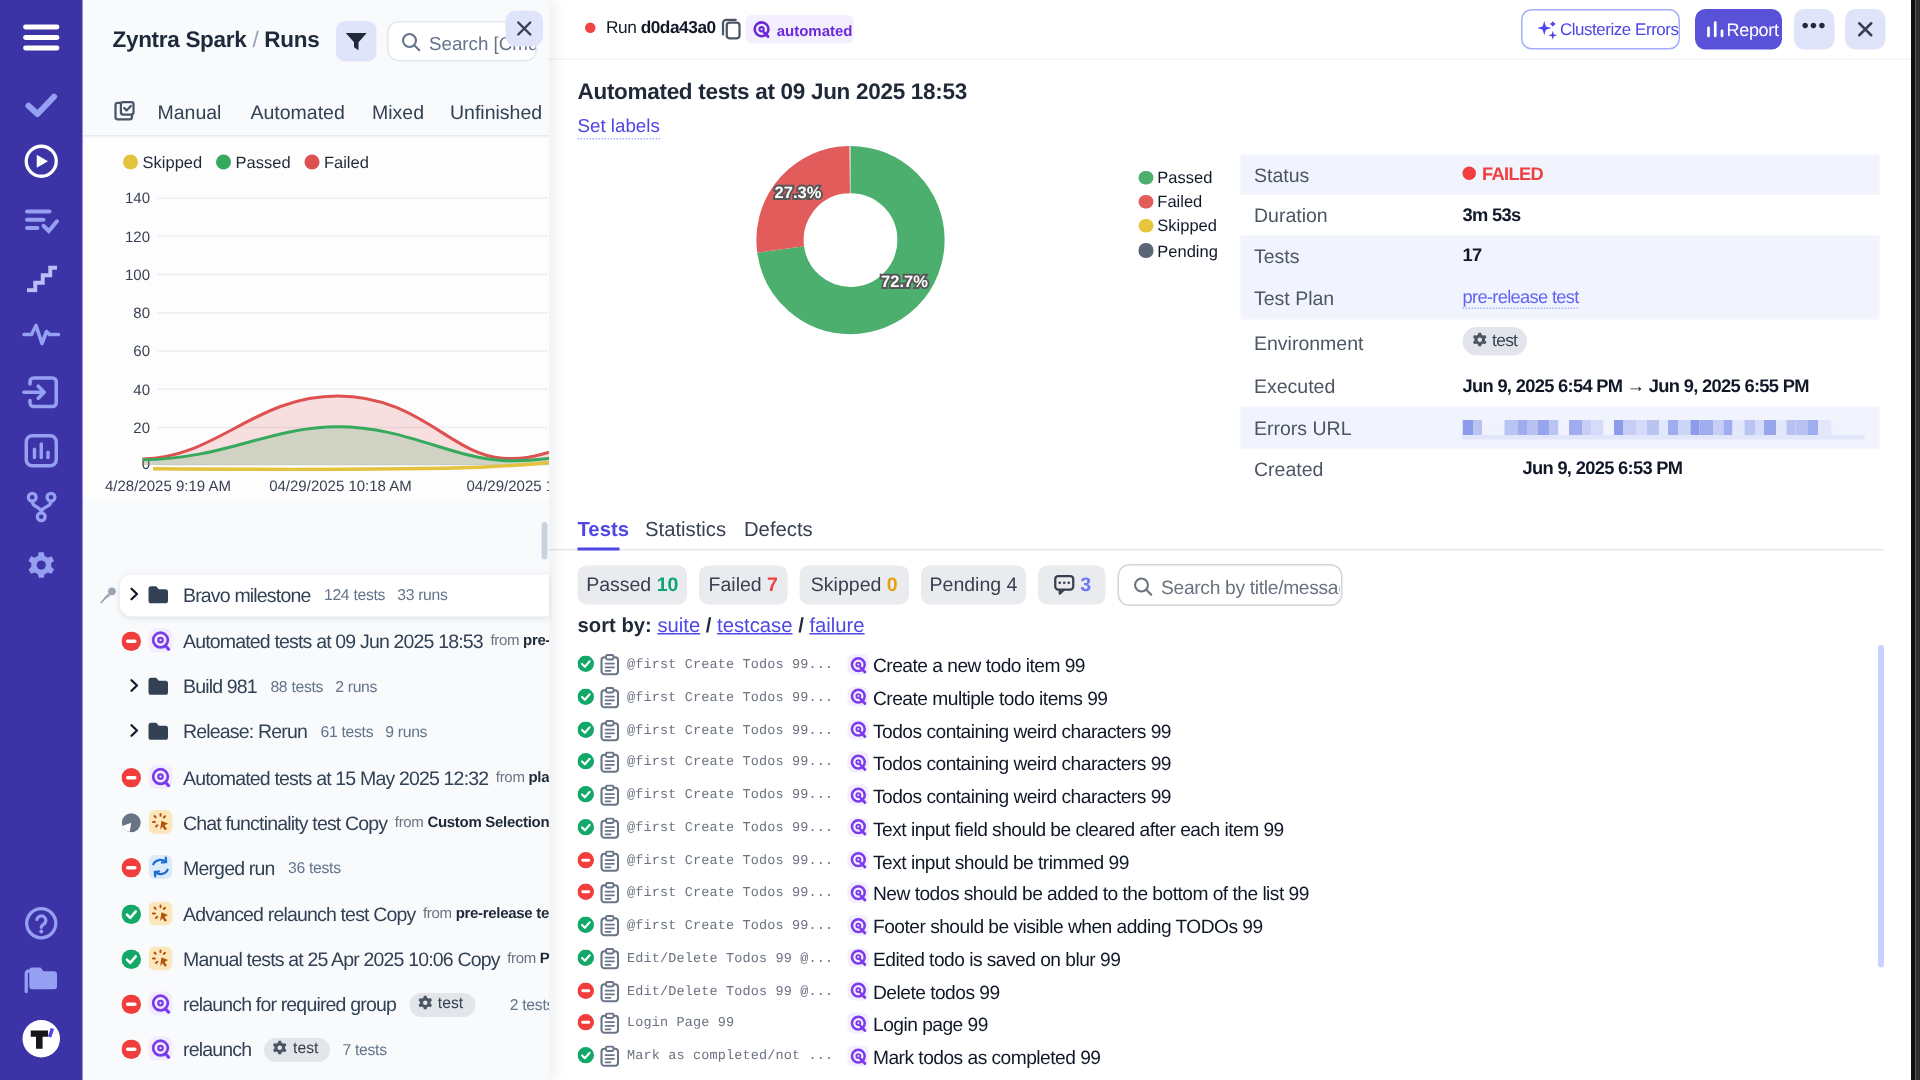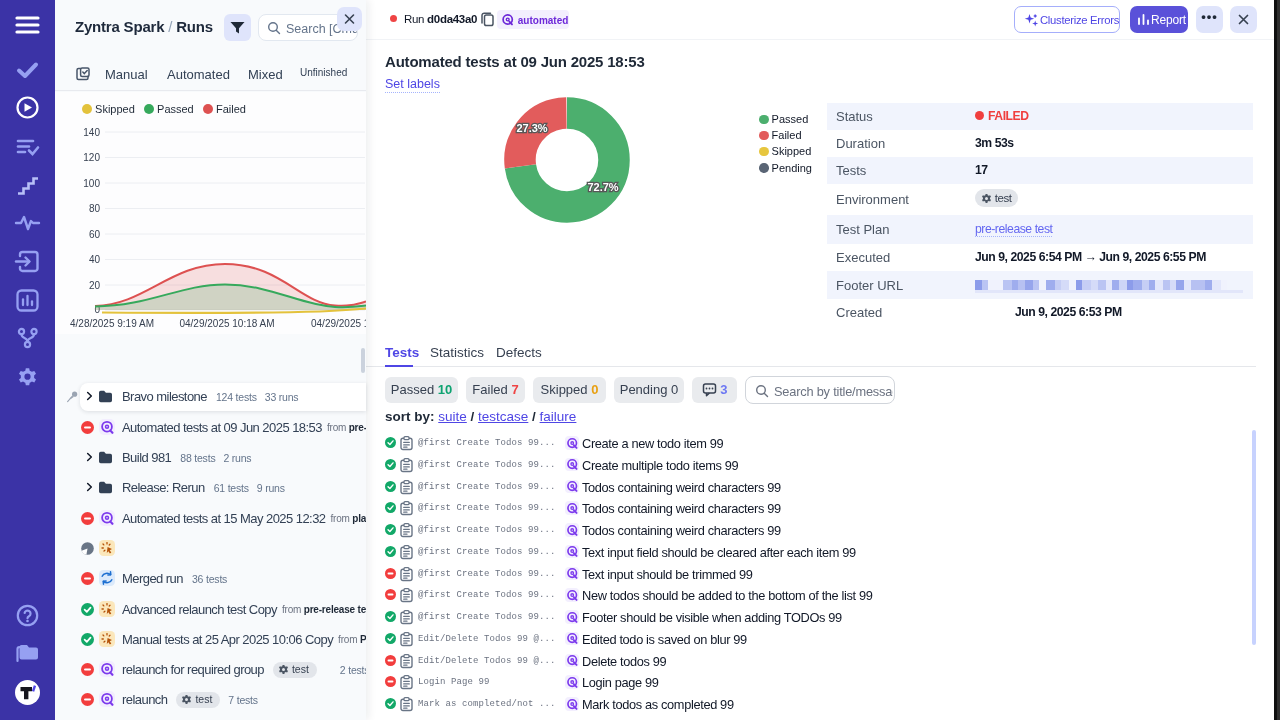--- a/index.html
+++ b/index.html
@@ -121,21 +121,21 @@
 
   <div class="abs" style="left:0; top:64px; width:311px; height:27px; border-bottom:1px solid #e8eaef;padding-left:13px;">
     <svg class="abs" style="left:20px; top:2px;" width="16" height="16" viewBox="0 0 16 16">
       <path d="M5.2 2.5 h-1.7 a1.5 1.5 0 0 0 -1.5 1.5 v8 a1.5 1.5 0 0 0 1.5 1.5 h8 a1.5 1.5 0 0 0 1.5 -1.5 v-1.7" stroke="#475569" stroke-width="1.5" fill="none" stroke-linecap="round"></path>
       <rect x="5.6" y="2" width="8.4" height="8.4" rx="1.5" stroke="#475569" stroke-width="1.5" fill="none"></rect>
       <path d="M7.8 6 l1.6 1.6 l2.8 -3" stroke="#475569" stroke-width="1.5" fill="none" stroke-linecap="round" stroke-linejoin="round"></path>
     </svg>
     <div class="abs" style="left:50px; top:3px; font-size:13px; color:#334155;">Manual</div>
     <div class="abs" style="left:112px; top:3px; font-size:13px; color:#334155;">Automated</div>
     <div class="abs" style="left:193px; top:3px; font-size:13px; color:#334155;">Mixed</div>
-    <div class="abs" style="left:245px; top:3px; font-size:10px; color:#334155;">Unfinished</div>
+    <div class="abs" style="left:245px; top:3px; font-size:13px; color:#334155;">Unfinished</div>
   </div>
 
   <div class="abs" style="left:0; top:92px; width:311px; height:242px; background:#fdfdfe;">
     <div class="abs" style="left:27px; top:11px; font-size:11px; color:#1f2937;">
       <span style="display:inline-block; width:10px; height:10px; border-radius:50%; background:#e3c23c; vertical-align:-1px;"></span> Skipped&nbsp;&nbsp;
       <span style="display:inline-block; width:10px; height:10px; border-radius:50%; background:#36a95c; vertical-align:-1px;"></span> Passed&nbsp;&nbsp;
       <span style="display:inline-block; width:10px; height:10px; border-radius:50%; background:#dd5151; vertical-align:-1px;"></span> Failed
     </div>
     <svg class="abs" style="left:0; top:28px;" width="311" height="214" viewBox="0 0 311 214">
       <g stroke="#eceef2" stroke-width="1">
@@ -305,20 +305,21 @@
         </svg>
       <div class="rline"><span class="rt">Automated tests at 15 May 2025 12:32</span><span class="rf">from <b>plan 1</b></span></div>
     </div>
     <div class="runrow" style="top:204px;">
       <svg class="ic" style="left:26px; top:4px;" width="13" height="13" viewBox="0 0 13 13">
           <use href="#s-gray"></use>
         </svg>
       <svg class="ic" style="left:44px; top:2px;" width="16" height="16" viewBox="0 0 16 16">
           <use href="#s-spark"></use>
         </svg>
+      <div class="rline"><span class="rt">Chat functinality test Copy</span><span class="rf">from <b>Custom Selection</b></span></div>
     </div>
     <div class="runrow" style="top:234px;">
       <svg class="ic" style="left:26px; top:4px;" width="13" height="13" viewBox="0 0 13 13">
           <use href="#s-red"></use>
         </svg>
       <svg class="ic" style="left:44px; top:2px;" width="16" height="16" viewBox="0 0 16 16">
           <use href="#s-merge"></use>
         </svg>
       <div class="rline"><span class="rt">Merged run</span><span class="rm">36 tests</span></div>
     </div>
@@ -444,36 +445,36 @@
       <div class="dval" style="top:6px; color:#f03e3e;"><span style="display:inline-block;width:9px;height:9px;border-radius:50%;background:#f03e3e;margin-right:4px;"></span>FAILED</div>
       </div>
     <div class="drow" style="height:27px;text-align:center;">
         <div class="dlab" style="top:6px;">Duration</div>
         <div class="dval" style="top:6px;">3m 53s</div>
       </div>
     <div class="drow" style="height:27px; background:#f1f4fd;">
         <div class="dlab" style="top:6px;">Tests</div>
         <div class="dval" style="top:6px;">17</div>
       </div>
+    <div class="drow" style="height:29px; background:#f1f4fd;">
+        <div class="dlab" style="top:7px;">Test Plan</div>
+      <div class="dval" style="top:7px; font-weight:normal;"><span style="color:#6366f1; border-bottom:1px dotted #a5b4fc;">pre-release test</span></div>
+      </div>
     <div class="drow" style="height:31px;">
         <div class="dlab" style="top:8px;">Environment</div>
       <div class="dval" style="top:5px; font-weight:normal;"><span style="display:inline-block; background:#e2e5ea; border-radius:11px; padding:3px 7px 3px 6px; font-size:11.5px; color:#374151;"><svg style="display:inline-block;vertical-align:-1.5px;" width="11" height="11" viewBox="0 0 11 11">
               <use href="#s-gearsm"></use>
             </svg> test</span></div>
       </div>
-    <div class="drow" style="height:29px; background:#f1f4fd;">
-        <div class="dlab" style="top:7px;">Test Plan</div>
-      <div class="dval" style="top:7px; font-weight:normal;"><span style="color:#6366f1; border-bottom:1px dotted #a5b4fc;">pre-release test</span></div>
-      </div>
     <div class="drow" style="height:27px;">
         <div class="dlab" style="top:6px;">Executed</div>
         <div class="dval" style="top:6px;">Jun 9, 2025 6:54 PM → Jun 9, 2025 6:55 PM</div>
       </div>
     <div class="drow" style="height:28px; background:#f1f4fd;">
-        <div class="dlab" style="top:7px;">Footer URL</div>
+        <div class="dlab" style="top:7px;">Errors URL</div>
       <div class="dval" style="top:8px;">
           <div style="position:relative; top:1px;">
             <div style="display:flex; height:9.5px; width:258px; filter:blur(0.4px); overflow:hidden;">
               <span style="width:7px;background:#8c9cea;"></span>
               <span style="width:6px;background:#bac4f3;"></span>
               <span style="width:8px;background:#f0f2fd;"></span>
               <span style="width:7px;background:#f0f2fd;"></span>
               <span style="width:9px;background:#bac4f3;"></span>
               <span style="width:6px;background:#9fadee;"></span>
               <span style="width:7px;background:#b7c1f2;"></span>
@@ -518,21 +519,21 @@
 
   <div class="abs" style="left:0; top:340px; width:890px; height:27px; border-bottom:1px solid #e5e7eb;"></div>
   <div class="abs" style="left:19px; top:345px; font-size:13.5px; font-weight:bold; color:#4f46e5;">Tests</div>
   <div class="abs" style="left:19px; top:365px; width:28px; height:2px; background:#4f46e5;"></div>
   <div class="abs" style="left:64px; top:345px; font-size:13.5px; color:#374151;">Statistics</div>
   <div class="abs" style="left:130px; top:345px; font-size:13.5px; color:#374151;">Defects</div>
 
   <div class="pill" style="left:19px; width:73px;">Passed <span style="color:#0ea371; font-weight:bold;">10</span></div>
   <div class="pill" style="left:100px; width:59px;">Failed <span style="color:#ef4444; font-weight:bold;">7</span></div>
   <div class="pill" style="left:167px; width:73px;">Skipped <span style="color:#e8a013; font-weight:bold;">0</span></div>
-  <div class="pill" style="left:248px; width:70px;">Pending 0</div>
+  <div class="pill" style="left:248px; width:70px;">Pending 4</div>
   <div class="pill" style="left:326px; width:45px;">
     <svg style="display:inline-block; vertical-align:-3px;" width="15" height="15" viewBox="0 0 15 15">
         <rect x="1.5" y="2" width="12" height="9" rx="2" stroke="#374151" stroke-width="1.5" fill="none"></rect>
         <path d="M4.5 11 L4.5 13.8 L7.5 11" stroke="#374151" stroke-width="1.5" fill="none" stroke-linejoin="round"></path>
         <g fill="#374151">
           <circle cx="4.5" cy="6.5" r="0.9"></circle>
           <circle cx="7.5" cy="6.5" r="0.9"></circle>
           <circle cx="10.5" cy="6.5" r="0.9"></circle>
         </g>
       </svg>

